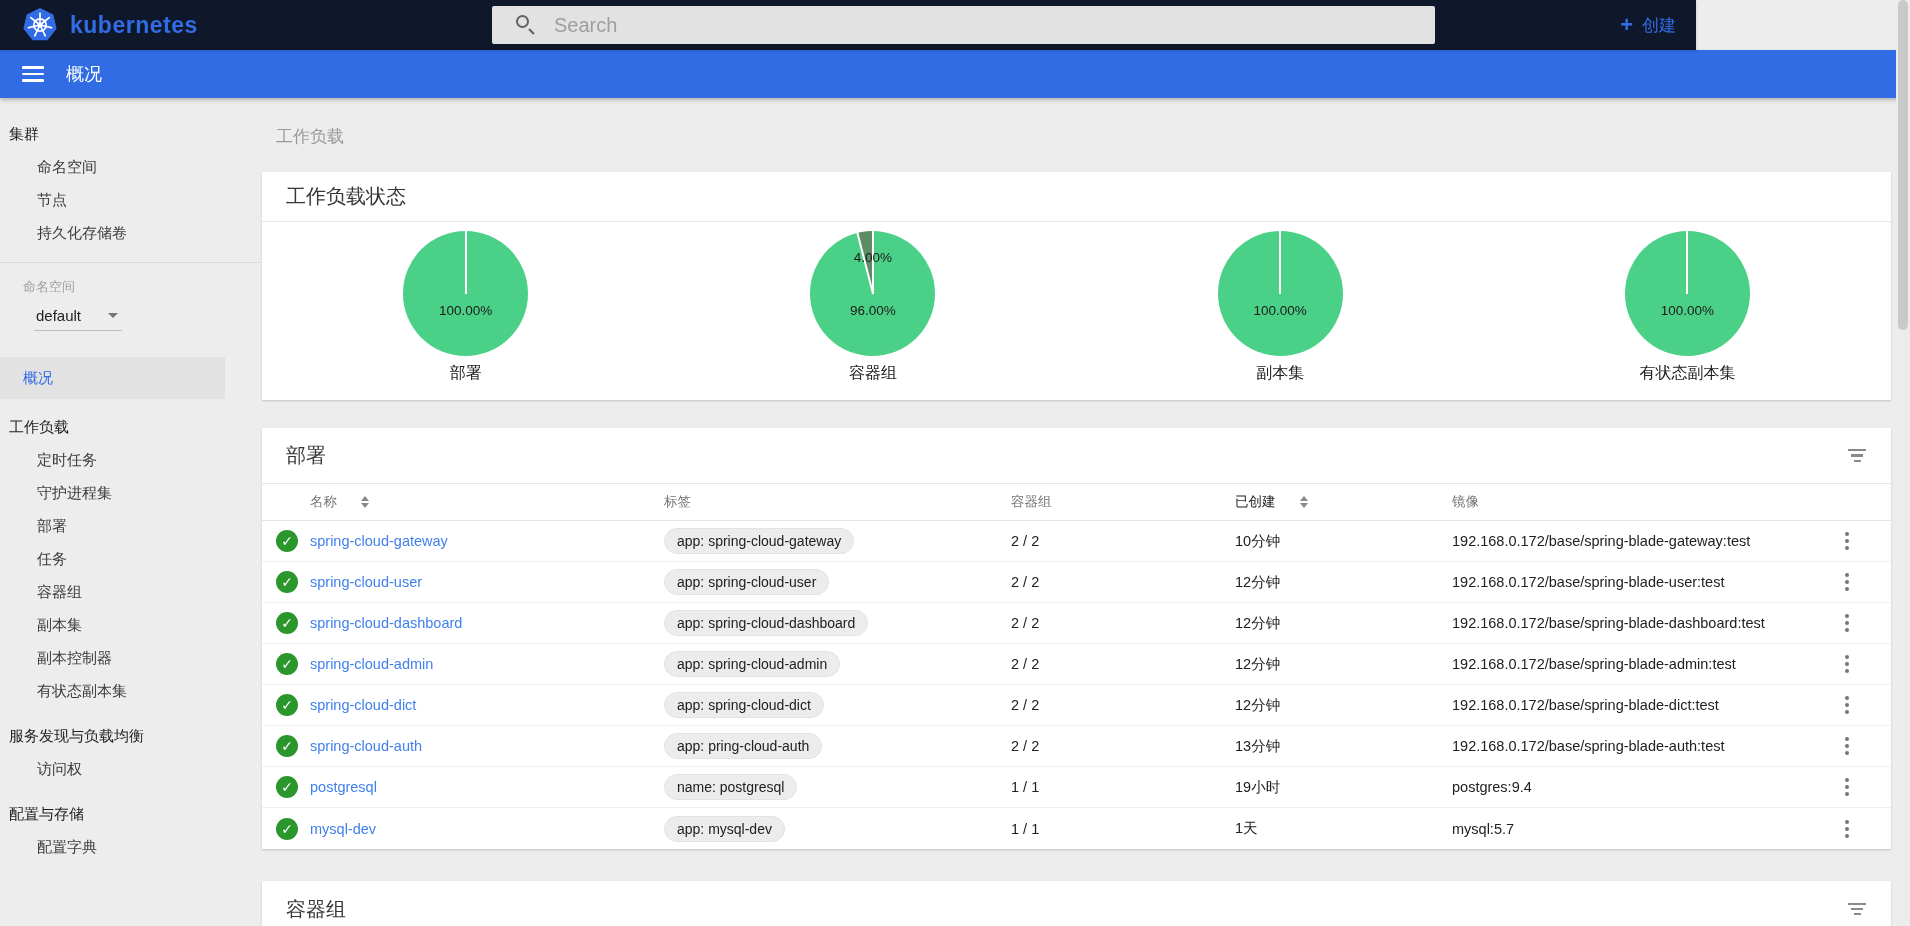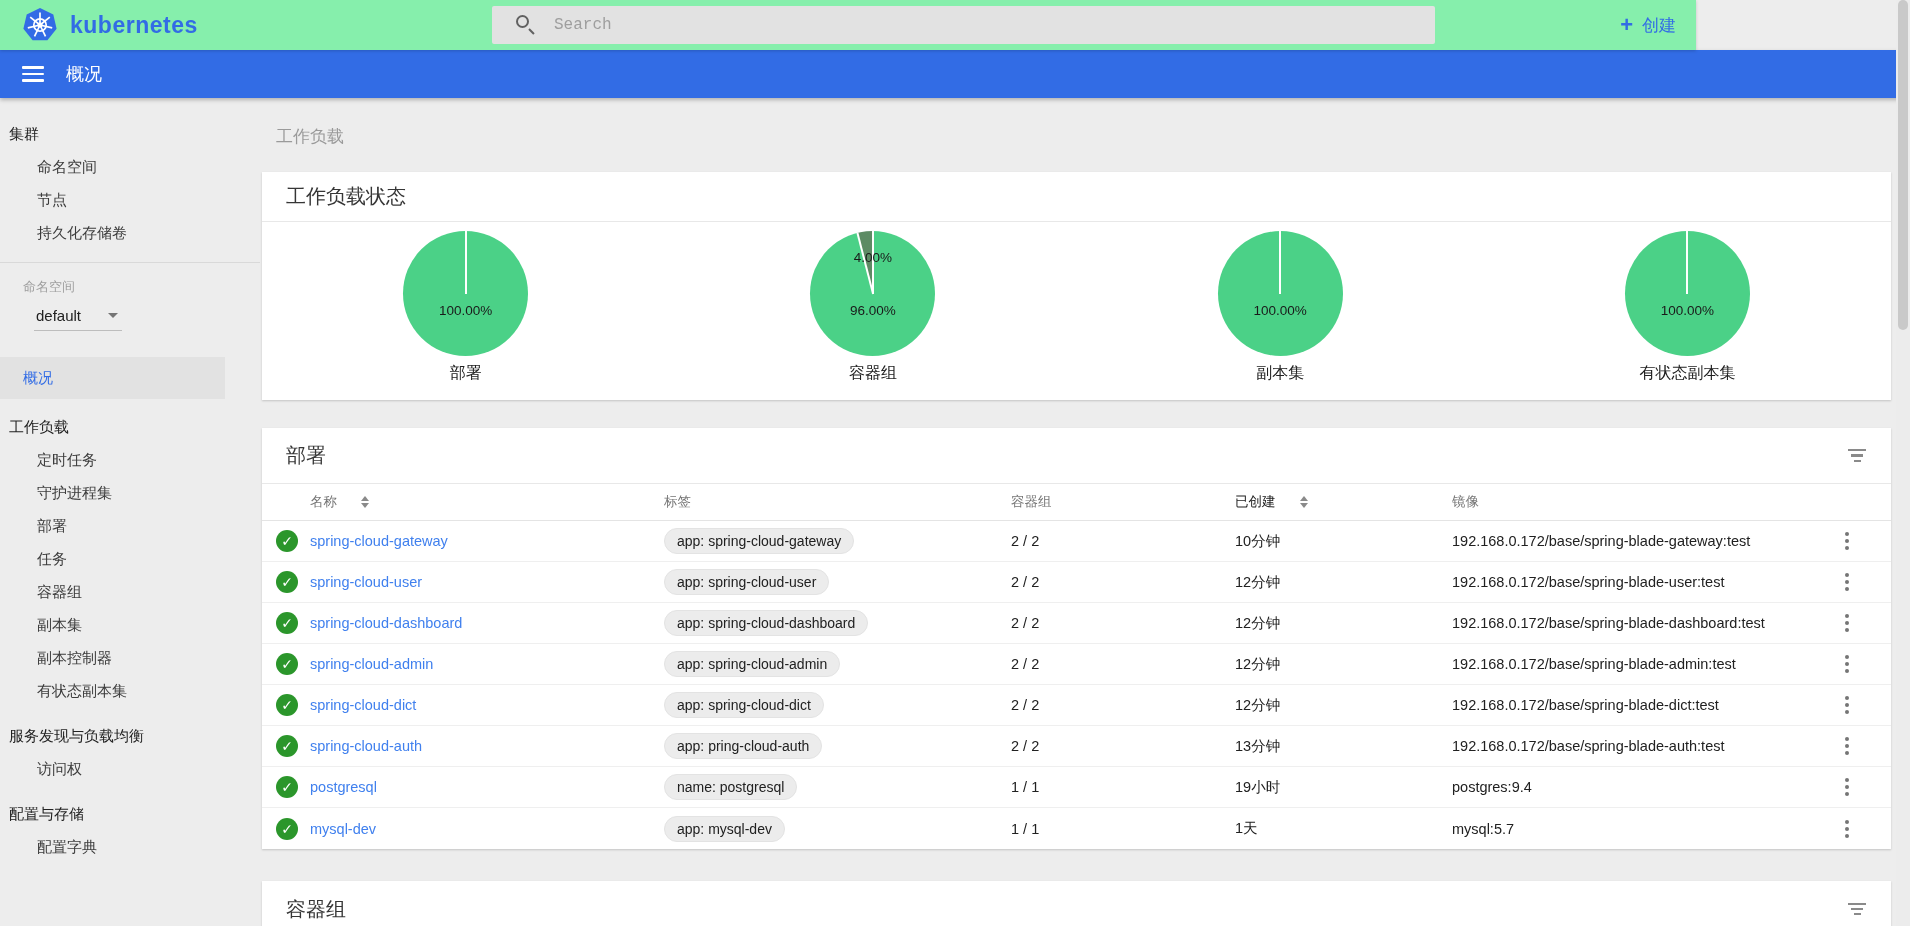--- a/index.html
+++ b/index.html
@@ -3,34 +3,34 @@
 <meta charset="utf-8">
 <style>
   * { margin:0; padding:0; box-sizing:border-box; }
   html,body { width:1910px; height:926px; overflow:hidden; }
   body {
     font-family:"Liberation Sans","DejaVu Sans",sans-serif;
     background:#ededed; color:#212121; position:relative;
   }
 
   
-  .topbar { position:absolute; top:0; left:0; width:1696px; height:50px; background:#86efac;
+  .topbar { position:absolute; top:0; left:0; width:1696px; height:50px; background:#0f172a;
             box-shadow:0 1px 3px rgba(0,0,0,.18); z-index:30; }
   .brand { position:absolute; left:22px; top:7px; display:flex; align-items:center; }
   .brand svg { width:36px; height:36px; }
   .brand-text { margin-left:12px; font-size:23px; font-weight:bold; color:#326ce5; letter-spacing:.5px; }
   .searchbox { position:absolute; left:492px; top:6px; width:943px; height:38px;
                background:#e2e2e2; border-radius:2px; display:flex; align-items:center; }
   .search-glyph { margin-left:24px; width:20px; height:20px; position:relative; flex:none; }
   .search-glyph i { display:block; width:13px; height:13px; border:2px solid #616161; border-radius:50%; }
   .search-glyph b { position:absolute; left:13px; top:13px; width:7px; height:2px; background:#616161;
                     transform:rotate(45deg); transform-origin:0 50%; }
   .searchbox input { border:none; outline:none; background:transparent; margin-left:18px;
-                     font-size:16px; color:#424242; width:800px;
-                     font-family:Liberation Mono, monospace; }
+                     font-size:20px; color:#424242; width:800px;
+                     font-family:Liberation Sans, sans-serif; }
   .searchbox input::placeholder { color:#9e9e9e; }
   .create-btn { position:absolute; right:20px; top:0; height:50px; display:flex; align-items:center;
                 color:#326ce5; font-size:17px; cursor:pointer; }
   .create-plus { font-size:22px; font-weight:bold; margin-right:9px; line-height:1; }
 
   
   .appbar { position:absolute; top:50px; left:0; width:1910px; height:48px; background:#326ce5;
             box-shadow:0 2px 4px rgba(0,0,0,.25); z-index:25; display:flex; align-items:center; }
   .hamburger { margin-left:22px; width:22px; cursor:pointer; }
   .hamburger div { height:2.5px; background:#fff; margin:4px 0; border-radius:1px; }

